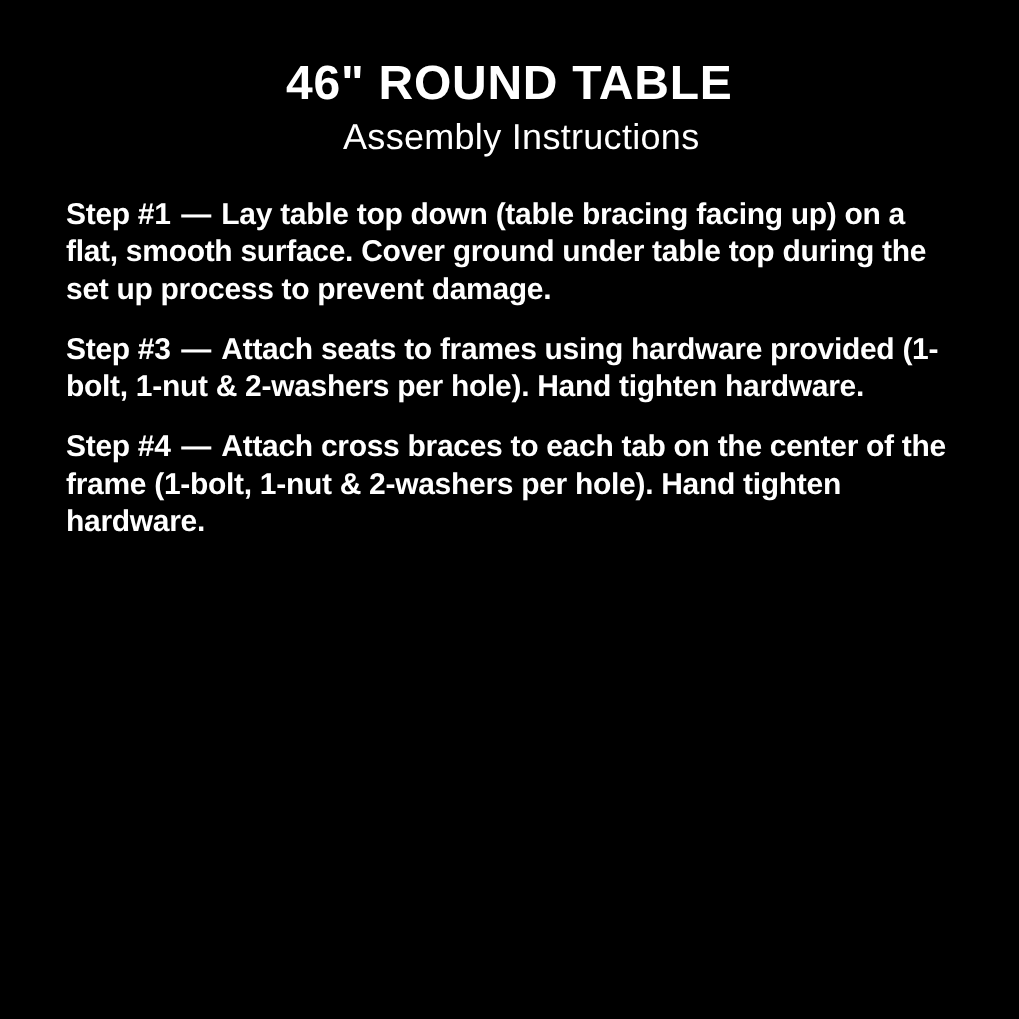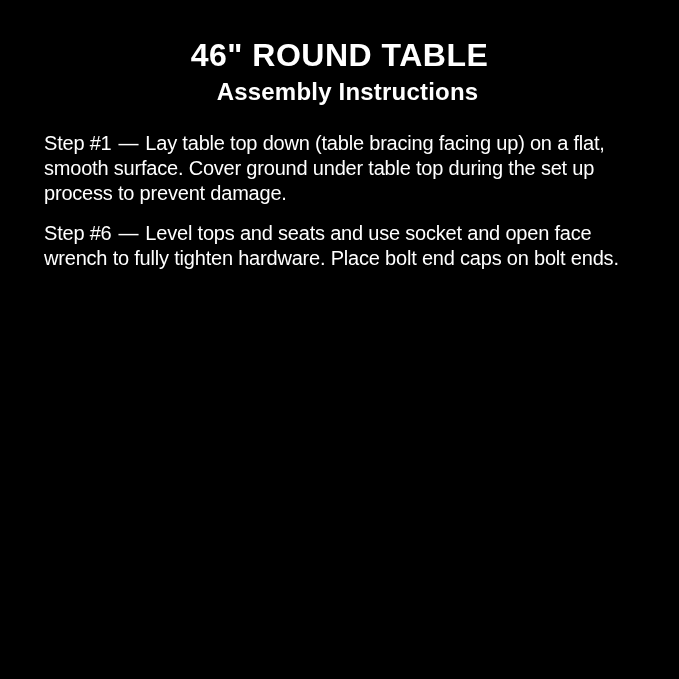--- a/index.html
+++ b/index.html
@@ -27,33 +27,33 @@
     margin: 0;
     font-size: 32px;
     font-weight: 700;
     letter-spacing: 0.5px;
     line-height: 38px;
     color: #ffffff;
   }
   .subtitle {
     margin: 4px 0 0 16px;
     font-size: 24px;
-    font-weight: 700;
+    font-weight: 400;
     letter-spacing: 0.2px;
     line-height: 28px;
     color: #ffffff;
   }
   main {
     margin-top: 25px;
     padding: 0 42px 0 44px;
   }
   .step {
     margin: 0 0 15px 0;
     font-size: 20px;
-    font-weight: 400;
+    font-weight: 700;
     line-height: 25px;
     letter-spacing: -0.2px;
     color: #ffffff;
   }
   .dash {
     margin: 0 7px;
   }
 </style>
 </head>
 <body>
@@ -63,20 +63,21 @@
   <header>
     <h1 class="title">46" ROUND TABLE</h1>
     <h2 class="subtitle">Assembly Instructions</h2>
   </header>
 
   <main>
 
     <p class="step"><span>Step #1</span><span class="dash">—</span><span>Lay table top down (table bracing facing up) on a flat, smooth surface. Cover ground under table top during the set up process to prevent damage.</span></p>
 
 
+    <p class="step"><span>Step #3</span><span class="dash">—</span><span>Attach seats to frames using hardware provided (1-bolt, 1-nut &amp; 2-washers per hole). Hand tighten hardware.</span></p>
+
+    <p class="step"><span>Step #4</span><span class="dash">—</span><span>Attach cross braces to each tab on the center of the frame (1-bolt, 1-nut &amp; 2-washers per hole). Hand tighten hardware.</span></p>
 
 
-
-    <p class="step"><span>Step #6</span><span class="dash">—</span><span>Level tops and seats and use socket and open face wrench to fully tighten hardware. Place bolt end caps on bolt ends.</span></p>
 
   </main>
 
 </div>
 
 </body></html>

